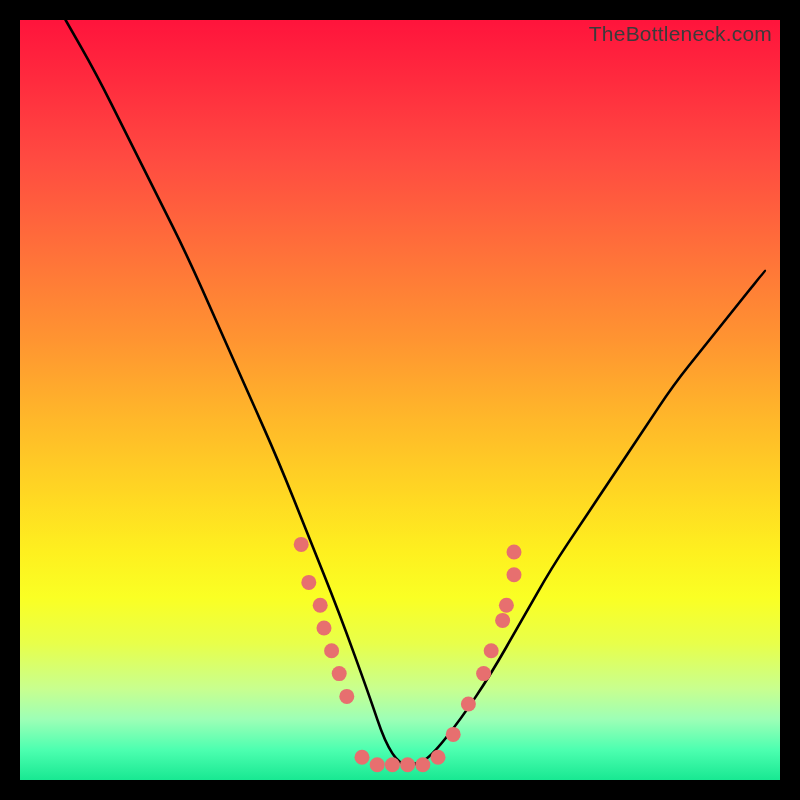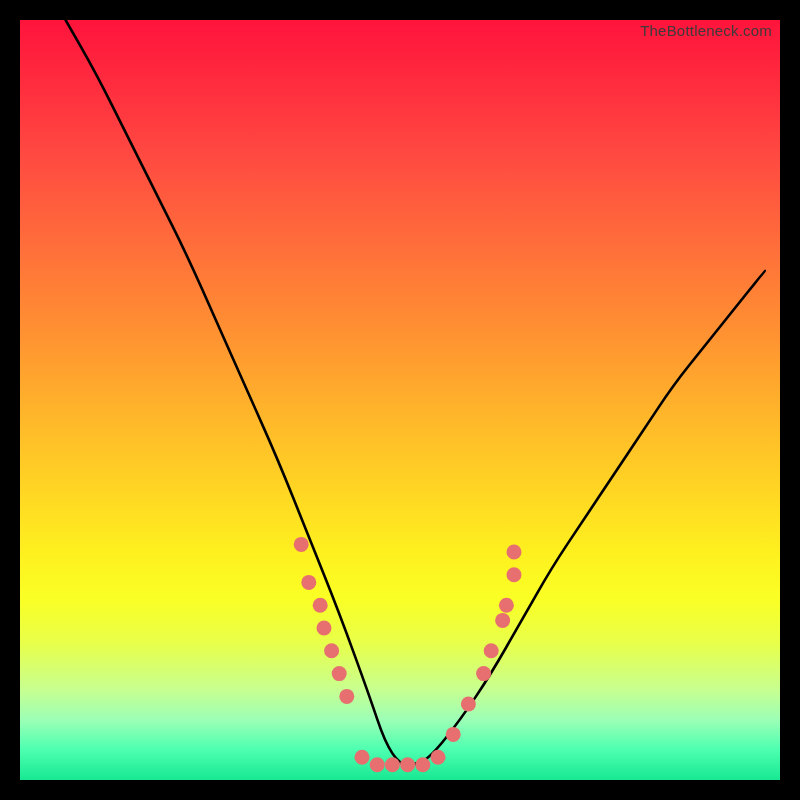--- a/index.html
+++ b/index.html
@@ -37,21 +37,21 @@
       #c8ff8f 88%,
       #9dffb6 92%,
       #4dffb0 96%,
       #18e892 100%);
   }
   .watermark {
     position: absolute;
     top: 2px;
     right: 8px;
     color: #3b3b3b;
-    font-size: 15px;
+    font-size: 21px;
     font-weight: 500;
     letter-spacing: 0.2px;
     user-select: none;
   }
   svg.curve {
     position: absolute;
     inset: 0;
     width: 100%;
     height: 100%;
   }

